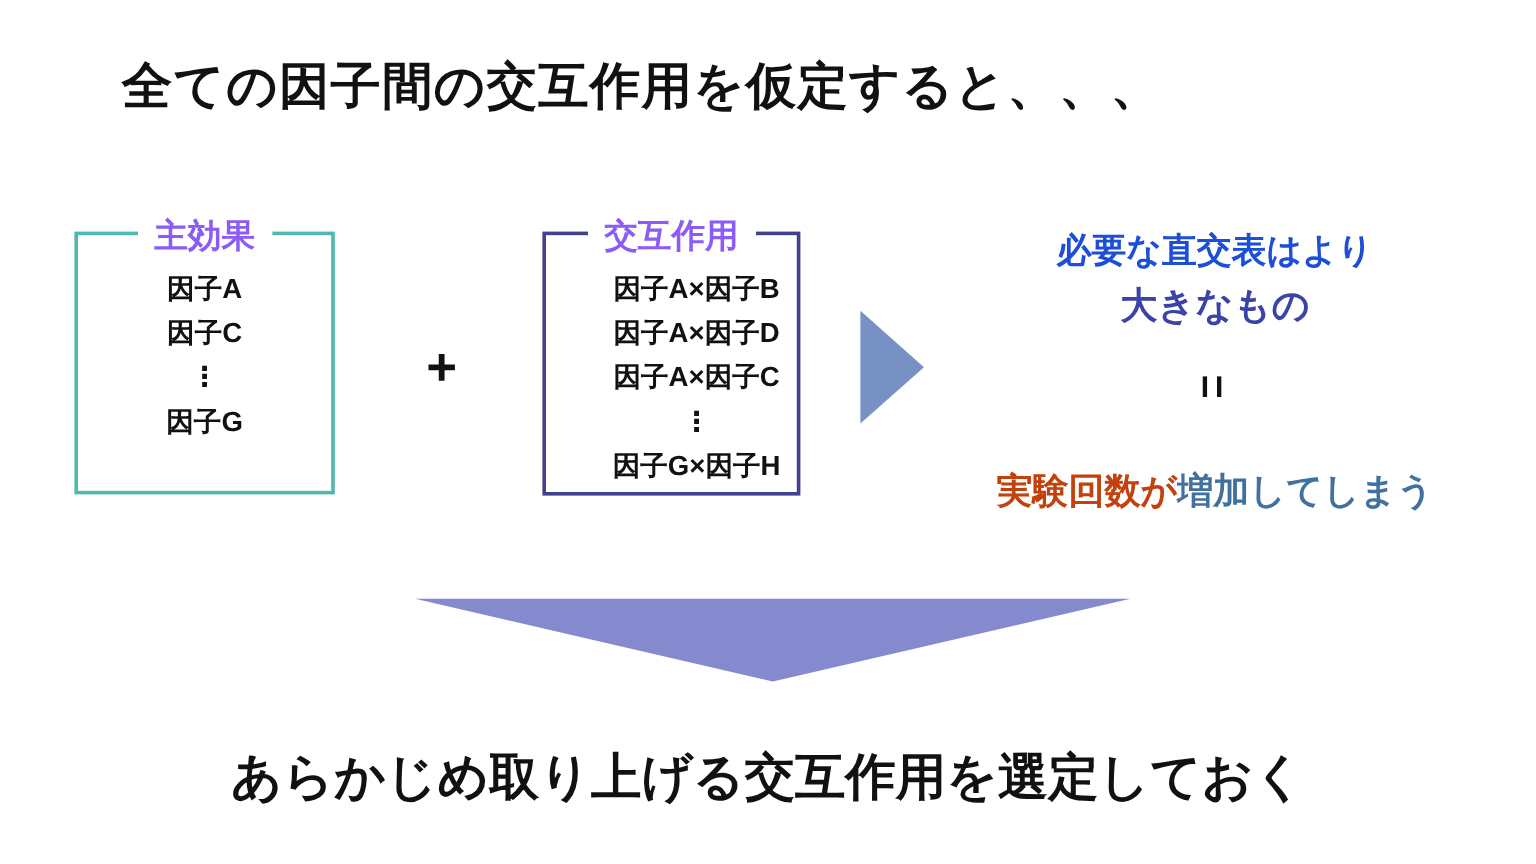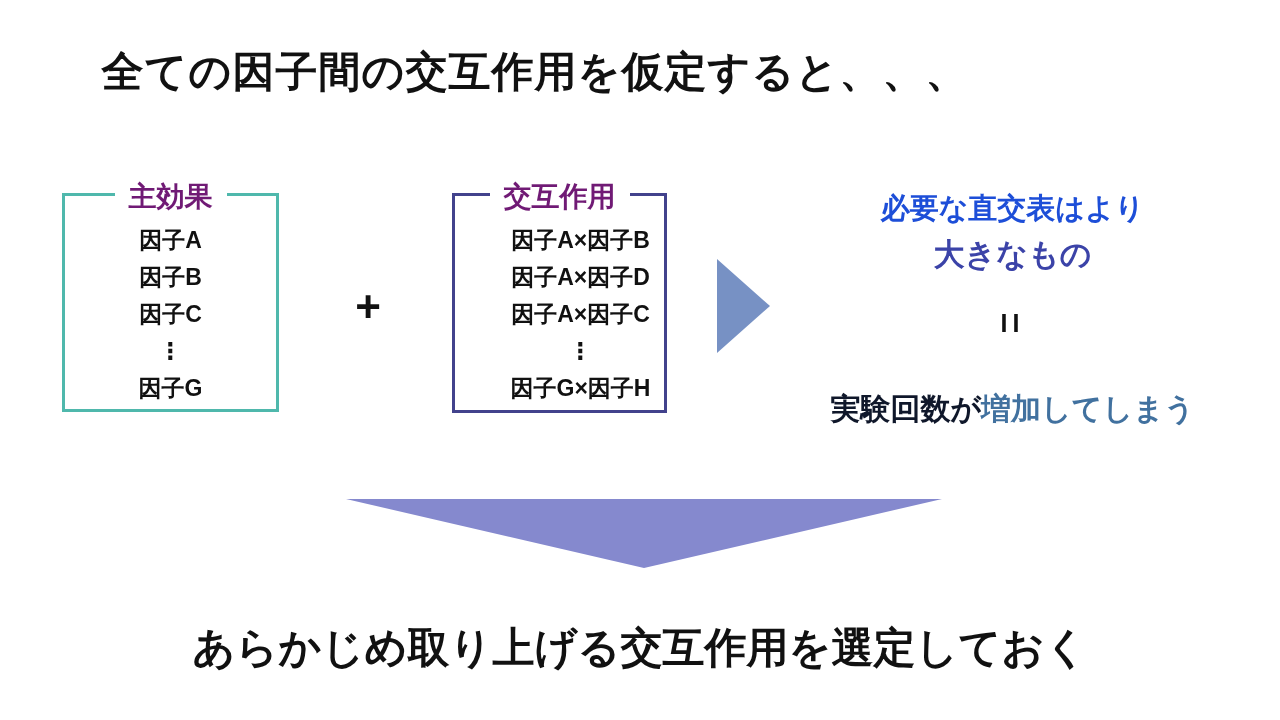--- a/index.html
+++ b/index.html
@@ -34,21 +34,21 @@
   .box-inter  { left: 452px; top: 193px; width: 215px; height: 220px; border-color: #42428C; padding-left: 42px; }
   .box-label {
     position: absolute;
     top: -18px; left: 50%;
     transform: translateX(-50%);
     background: #ffffff;
     padding: 0 14px;
     font-size: 28px;
     font-weight: 800;
     white-space: nowrap;
-    color: #701a75;
+    color: #8b5cf6;
   }
   .box-items {
     list-style: none;
     margin: 0; padding: 26px 0 0 0;
     width: 100%;
   }
   .box-items li {
     height: 37px;
     line-height: 37px;
     text-align: center;
@@ -71,21 +71,21 @@
     border-top: 47px solid transparent;
     border-bottom: 47px solid transparent;
     border-left: 53px solid #7791C4;
   }
 
   .result-line { left: 790px; width: 445px; text-align: center; font-weight: 800; white-space: nowrap; }
   .result-line1 { top: 189px; font-size: 29px; color: #1d4ed8; }
   .result-line2 { top: 234px; font-size: 31px; color: #3B43A8; }
   .result-equals { top: 309px; font-size: 25px; letter-spacing: 5px; color: #111111; }
   .result-line3 { top: 389px; font-size: 30px; }
-  .result-line3 .t-black { color: #0f172a; }
+  .result-line3 .t-black { color: #c2410c; }
   .result-line3 .t-blue  { color: #41719F; }
 
   .arrow-down {
     left: 346px; top: 499px;
     width: 0; height: 0;
     border-left: 298px solid transparent;
     border-right: 298px solid transparent;
     border-top: 69px solid #8589CE;
   }
 
@@ -101,21 +101,20 @@
 <body>
 
 <div class="slide">
 
   <div class="abs title">全ての因子間の交互作用を仮定すると、、、</div>
 
   <div class="abs factor-box box-main">
     <div class="box-label">主効果</div>
     <ul class="box-items">
       <li>因子A</li>
-      <li>因子B</li>
       <li>因子C</li>
       <li>⋮</li>
       <li>因子G</li>
     </ul>
   </div>
 
   <div class="abs plus">+</div>
 
   <div class="abs factor-box box-inter">
     <div class="box-label">交互作用</div>

